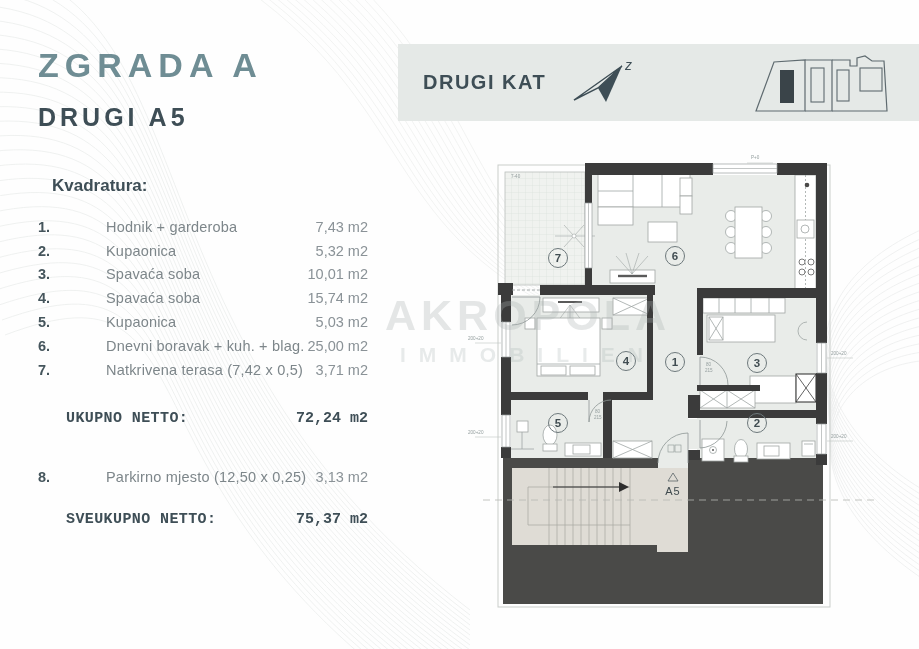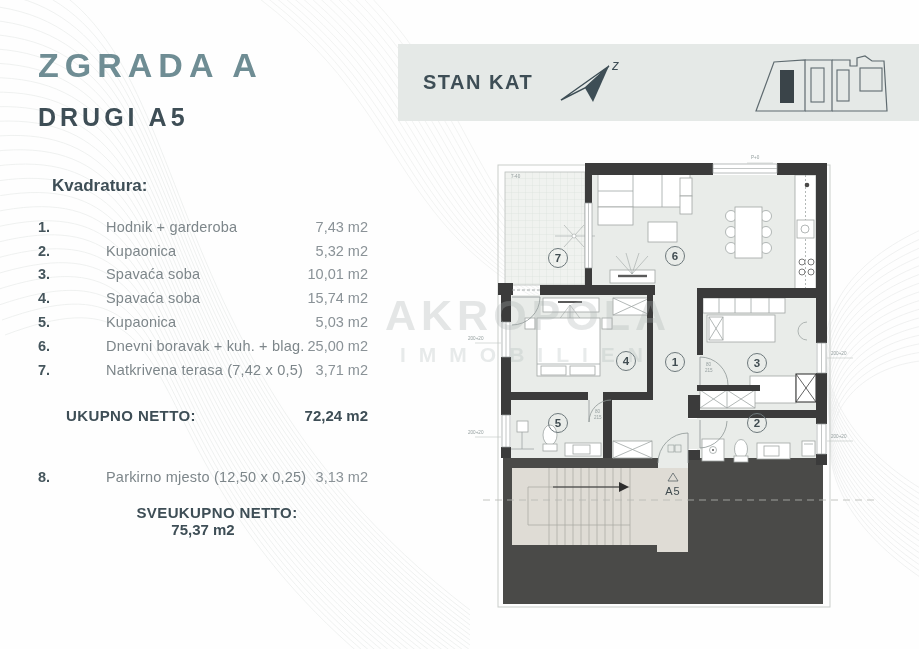--- a/index.html
+++ b/index.html
@@ -22,26 +22,26 @@
     color:#3e4e56;white-space:nowrap;
   }
   .kv-title{
     left:52px;top:176px;font-size:17px;font-weight:700;color:#3e4e56;
   }
   .rows{left:38px;top:215px;width:330px;}
   .row{display:flex;height:23.8px;align-items:center;font-size:14.5px;}
   .row .num{width:28px;font-weight:700;color:#45555c;}
   .row .name{flex:1;color:#7d868a;letter-spacing:.2px;margin-left:40px;}
   .row .val{color:#8a9297;white-space:nowrap;}
-  .total-row{display:flex;width:330px;height:24px;align-items:center;}
+  .total-row{display:flex;width:330px;height:24px;align-items:flex-end;font-family:Liberation Mono, monospace;}
   .total-row .lbl{margin-left:28px;flex:1;font-size:15px;font-weight:800;color:#3e4e56;letter-spacing:.4px;}
   .total-row .tval{font-size:15px;font-weight:800;color:#3e4e56;white-space:nowrap;}
   #subtotal{left:38px;top:403px;}
   #parking{left:38px;top:465px;width:330px;}
-  #grandtotal{left:38px;top:504px;flex-direction:column;}
+  #grandtotal{left:38px;top:504px;}
   
   #banner{
     left:398px;top:44px;width:521px;height:77px;background:#e5e9e7;
     display:flex;align-items:center;z-index:2;
   }
   #banner .floor-label{
     margin-left:25px;font-size:20px;font-weight:800;letter-spacing:1.5px;color:#3e4e56;
   }
   #banner .north-arrow{margin-left:22px;margin-top:-6px;}
   #banner .building-miniature{position:absolute;right:30px;top:11px;}
@@ -119,21 +119,21 @@
     <span class="val">3,13 m2</span>
   </div>
 
   <div class="abs total-row" id="grandtotal">
     <span class="lbl">SVEUKUPNO NETTO:</span>
     <span class="tval">75,37 m2</span>
   </div>
 </div>
 
 <div class="abs" id="banner">
-  <span class="floor-label">STAN KAT</span>
+  <span class="floor-label">DRUGI KAT</span>
   <svg class="north-arrow" width="70" height="52" viewBox="0 0 70 52">
     <polygon points="6,46 54,12 30,34" fill="none" stroke="#3e4e56" stroke-width="1.4"></polygon>
     <polygon points="30,34 54,12 38,48" fill="#3e4e56"></polygon>
     <text x="57" y="16" font-size="14" font-style="italic" fill="#3e4e56">z</text>
   </svg>
   <svg class="building-miniature" width="136" height="58" viewBox="0 0 136 58">
     <path d="M3,56 L21,7 L52,5 L52,56 Z" fill="none" stroke="#5f6b70" stroke-width="1.2"></path>
     <path d="M52,5 L79,5 L79,56 L52,56" fill="none" stroke="#5f6b70" stroke-width="1.2"></path>
     <path d="M79,5 L97,5 L97,11 L104,11 L104,3 L112,1 L119,6 L131,6 L134,56 L79,56" fill="none" stroke="#5f6b70" stroke-width="1.2"></path>
     <rect x="27" y="15" width="14" height="33" fill="#3a4449"></rect>

